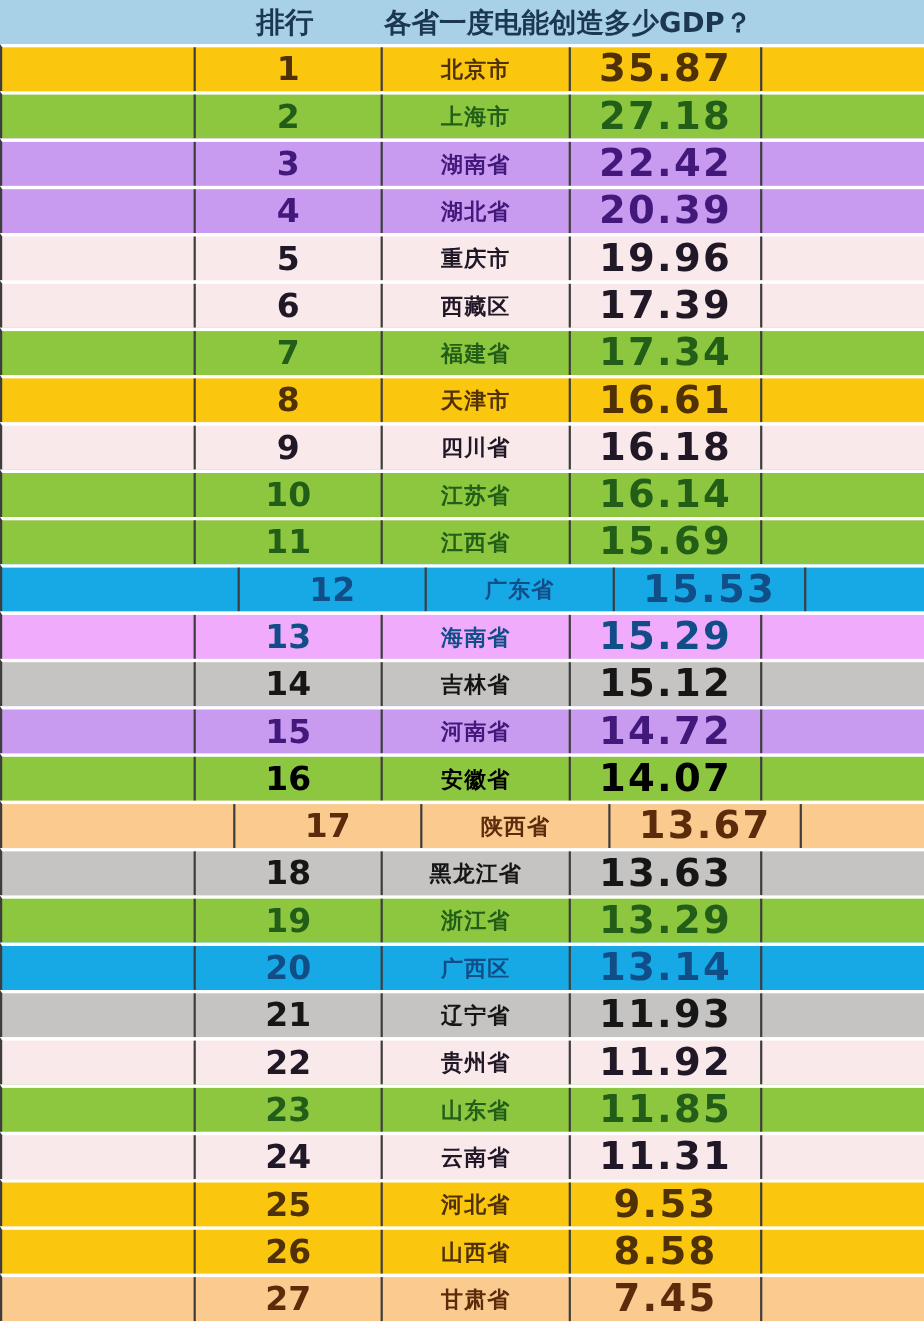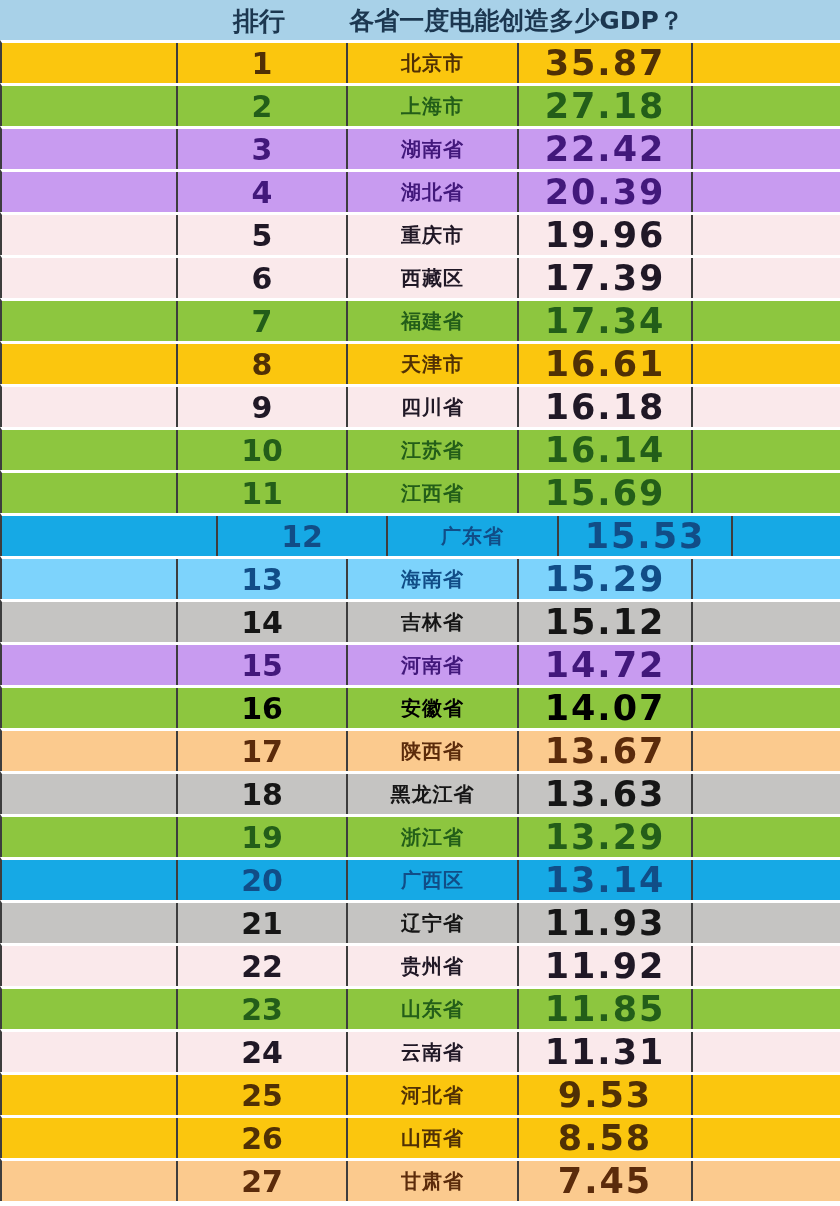--- a/index.html
+++ b/index.html
@@ -158,21 +158,21 @@
     <div class="cell lined value-cell">15.69</div>
     <div class="cell lined spacer-right"></div>
   </div>
       <div class="row" style="background: rgb(22, 169, 229); color: rgb(17, 77, 135); padding-left: 40px;">
     <div class="cell spacer-left"></div>
     <div class="cell lined rank-cell">12</div>
     <div class="cell lined province-cell">广东省</div>
     <div class="cell lined value-cell">15.53</div>
     <div class="cell lined spacer-right"></div>
   </div>
-      <div class="row" style="background: #7dd3fc; color: rgb(17, 77, 135);">
+      <div class="row" style="background: #f0abfc; color: rgb(17, 77, 135);">
     <div class="cell spacer-left"></div>
     <div class="cell lined rank-cell">13</div>
     <div class="cell lined province-cell">海南省</div>
     <div class="cell lined value-cell">15.29</div>
     <div class="cell lined spacer-right"></div>
   </div>
       <div class="row" style="background: rgb(197, 196, 194); color: rgb(22, 22, 22);">
     <div class="cell spacer-left"></div>
     <div class="cell lined rank-cell">14</div>
     <div class="cell lined province-cell">吉林省</div>
@@ -186,21 +186,21 @@
     <div class="cell lined value-cell">14.72</div>
     <div class="cell lined spacer-right"></div>
   </div>
       <div class="row" style="background: rgb(141, 198, 63); color: #000000;">
     <div class="cell spacer-left"></div>
     <div class="cell lined rank-cell">16</div>
     <div class="cell lined province-cell">安徽省</div>
     <div class="cell lined value-cell">14.07</div>
     <div class="cell lined spacer-right"></div>
   </div>
-      <div class="row" style="background: rgb(251, 202, 142); color: rgb(91, 43, 11);">
+      <div class="row" style="background: rgb(251, 202, 142); color: rgb(91, 43, 11); padding-left: 36px;">
     <div class="cell spacer-left"></div>
     <div class="cell lined rank-cell">17</div>
     <div class="cell lined province-cell">陕西省</div>
     <div class="cell lined value-cell">13.67</div>
     <div class="cell lined spacer-right"></div>
   </div>
       <div class="row" style="background: rgb(197, 196, 194); color: rgb(22, 22, 22);">
     <div class="cell spacer-left"></div>
     <div class="cell lined rank-cell">18</div>
     <div class="cell lined province-cell">黑龙江省</div>

